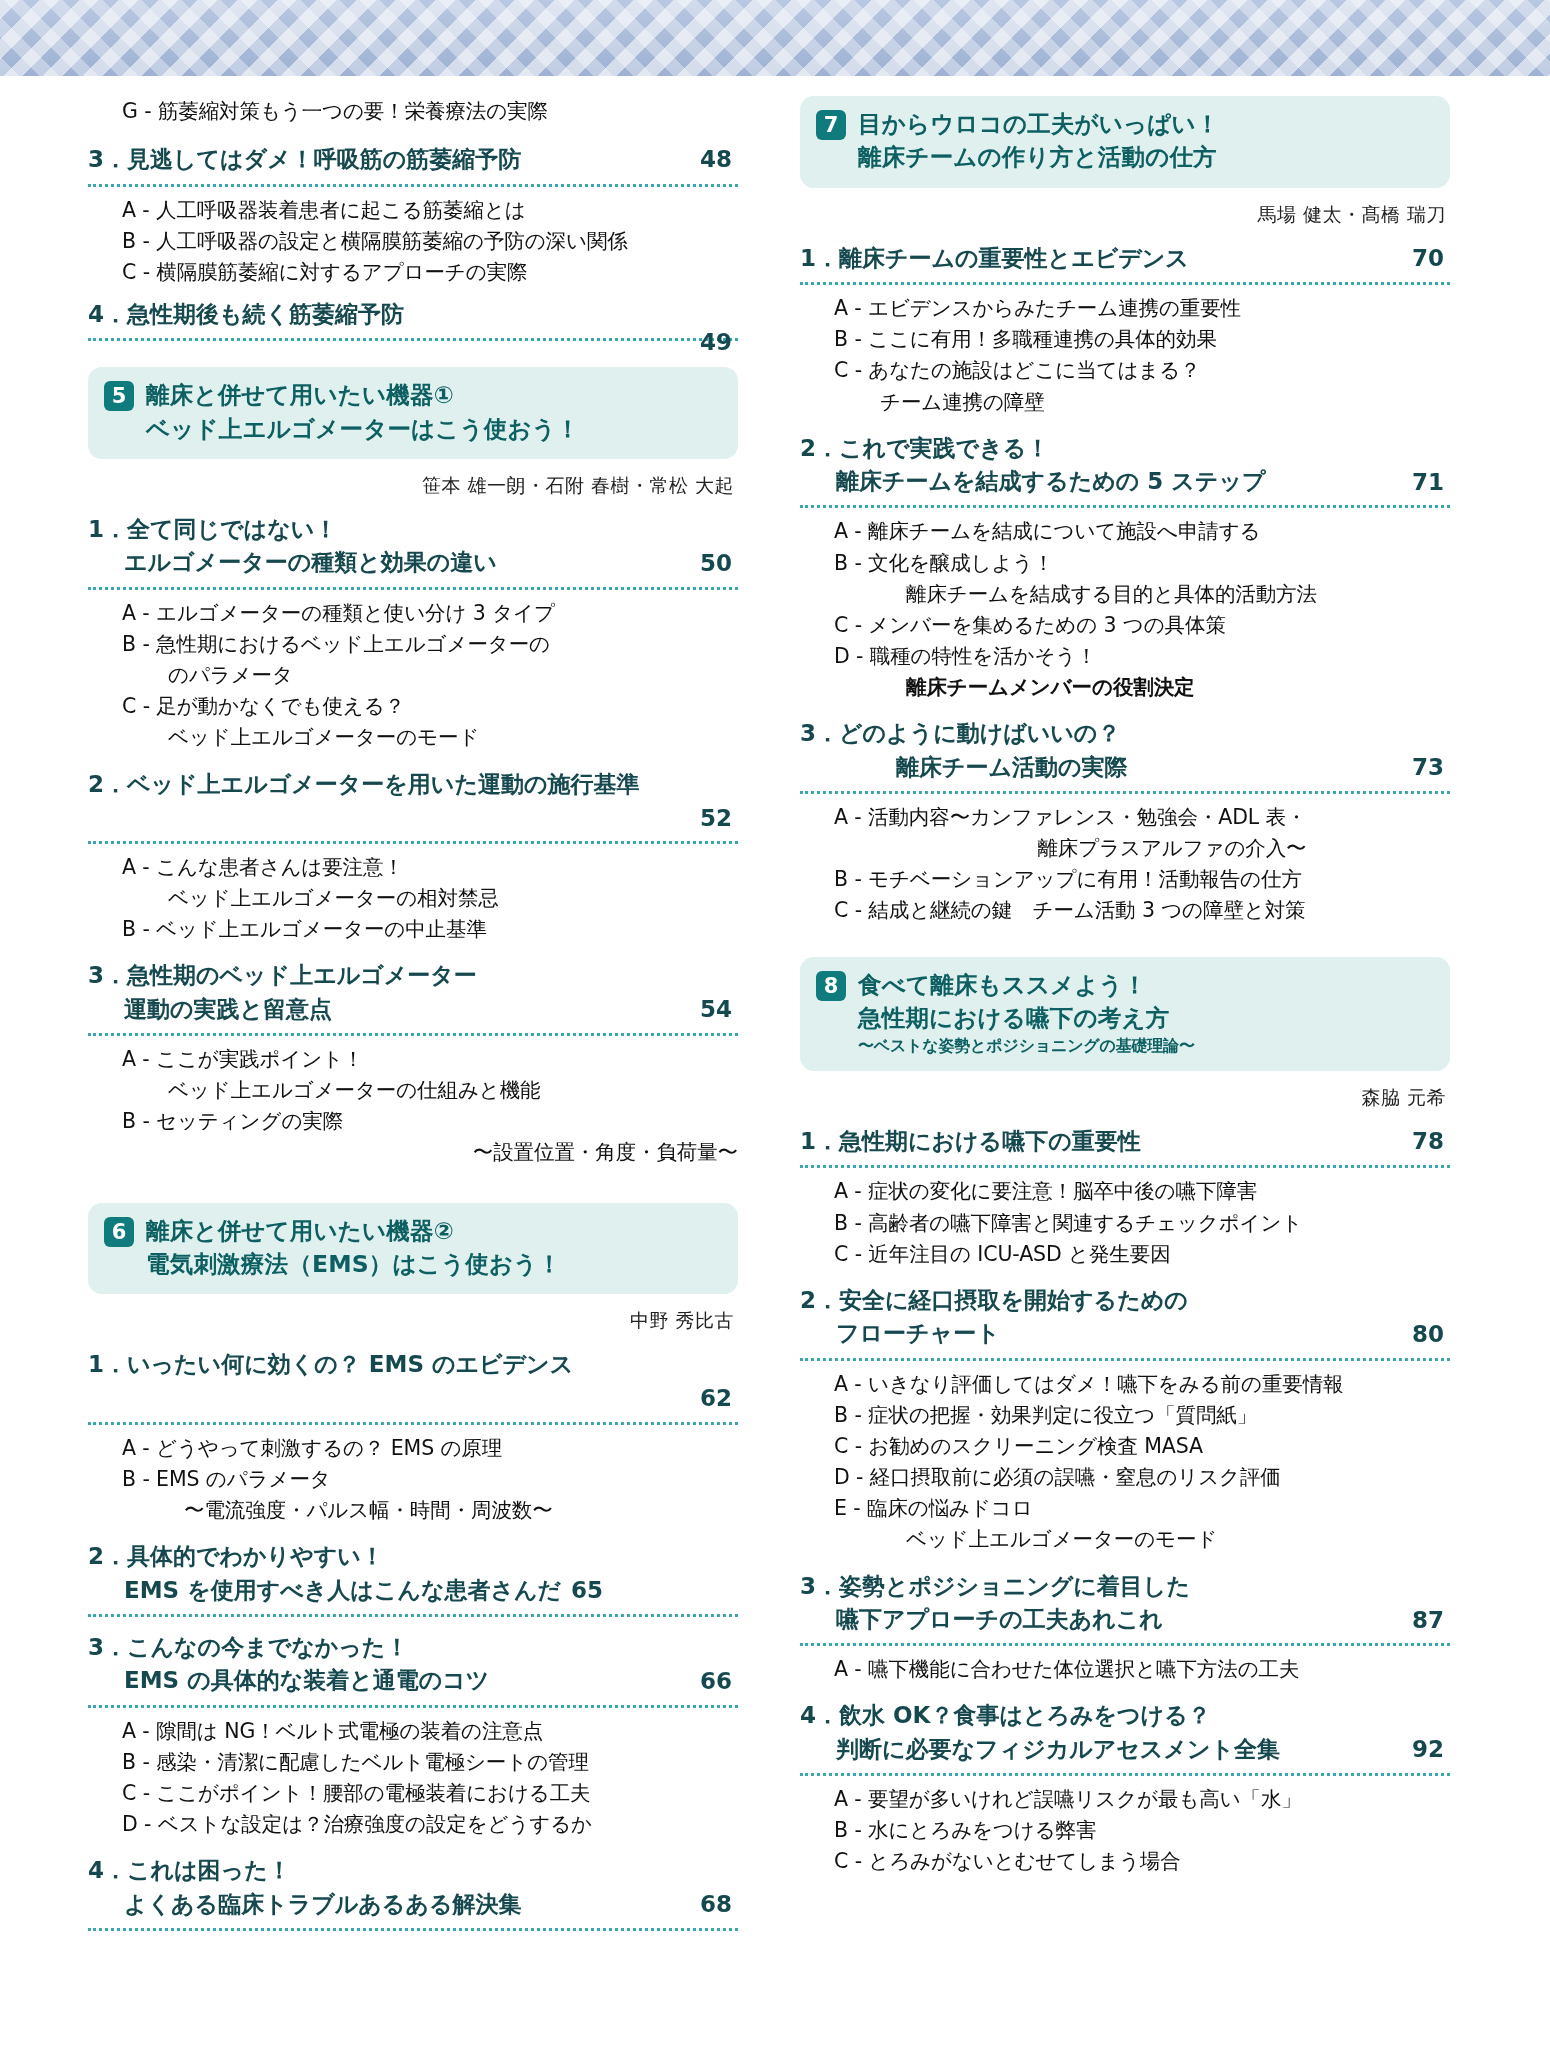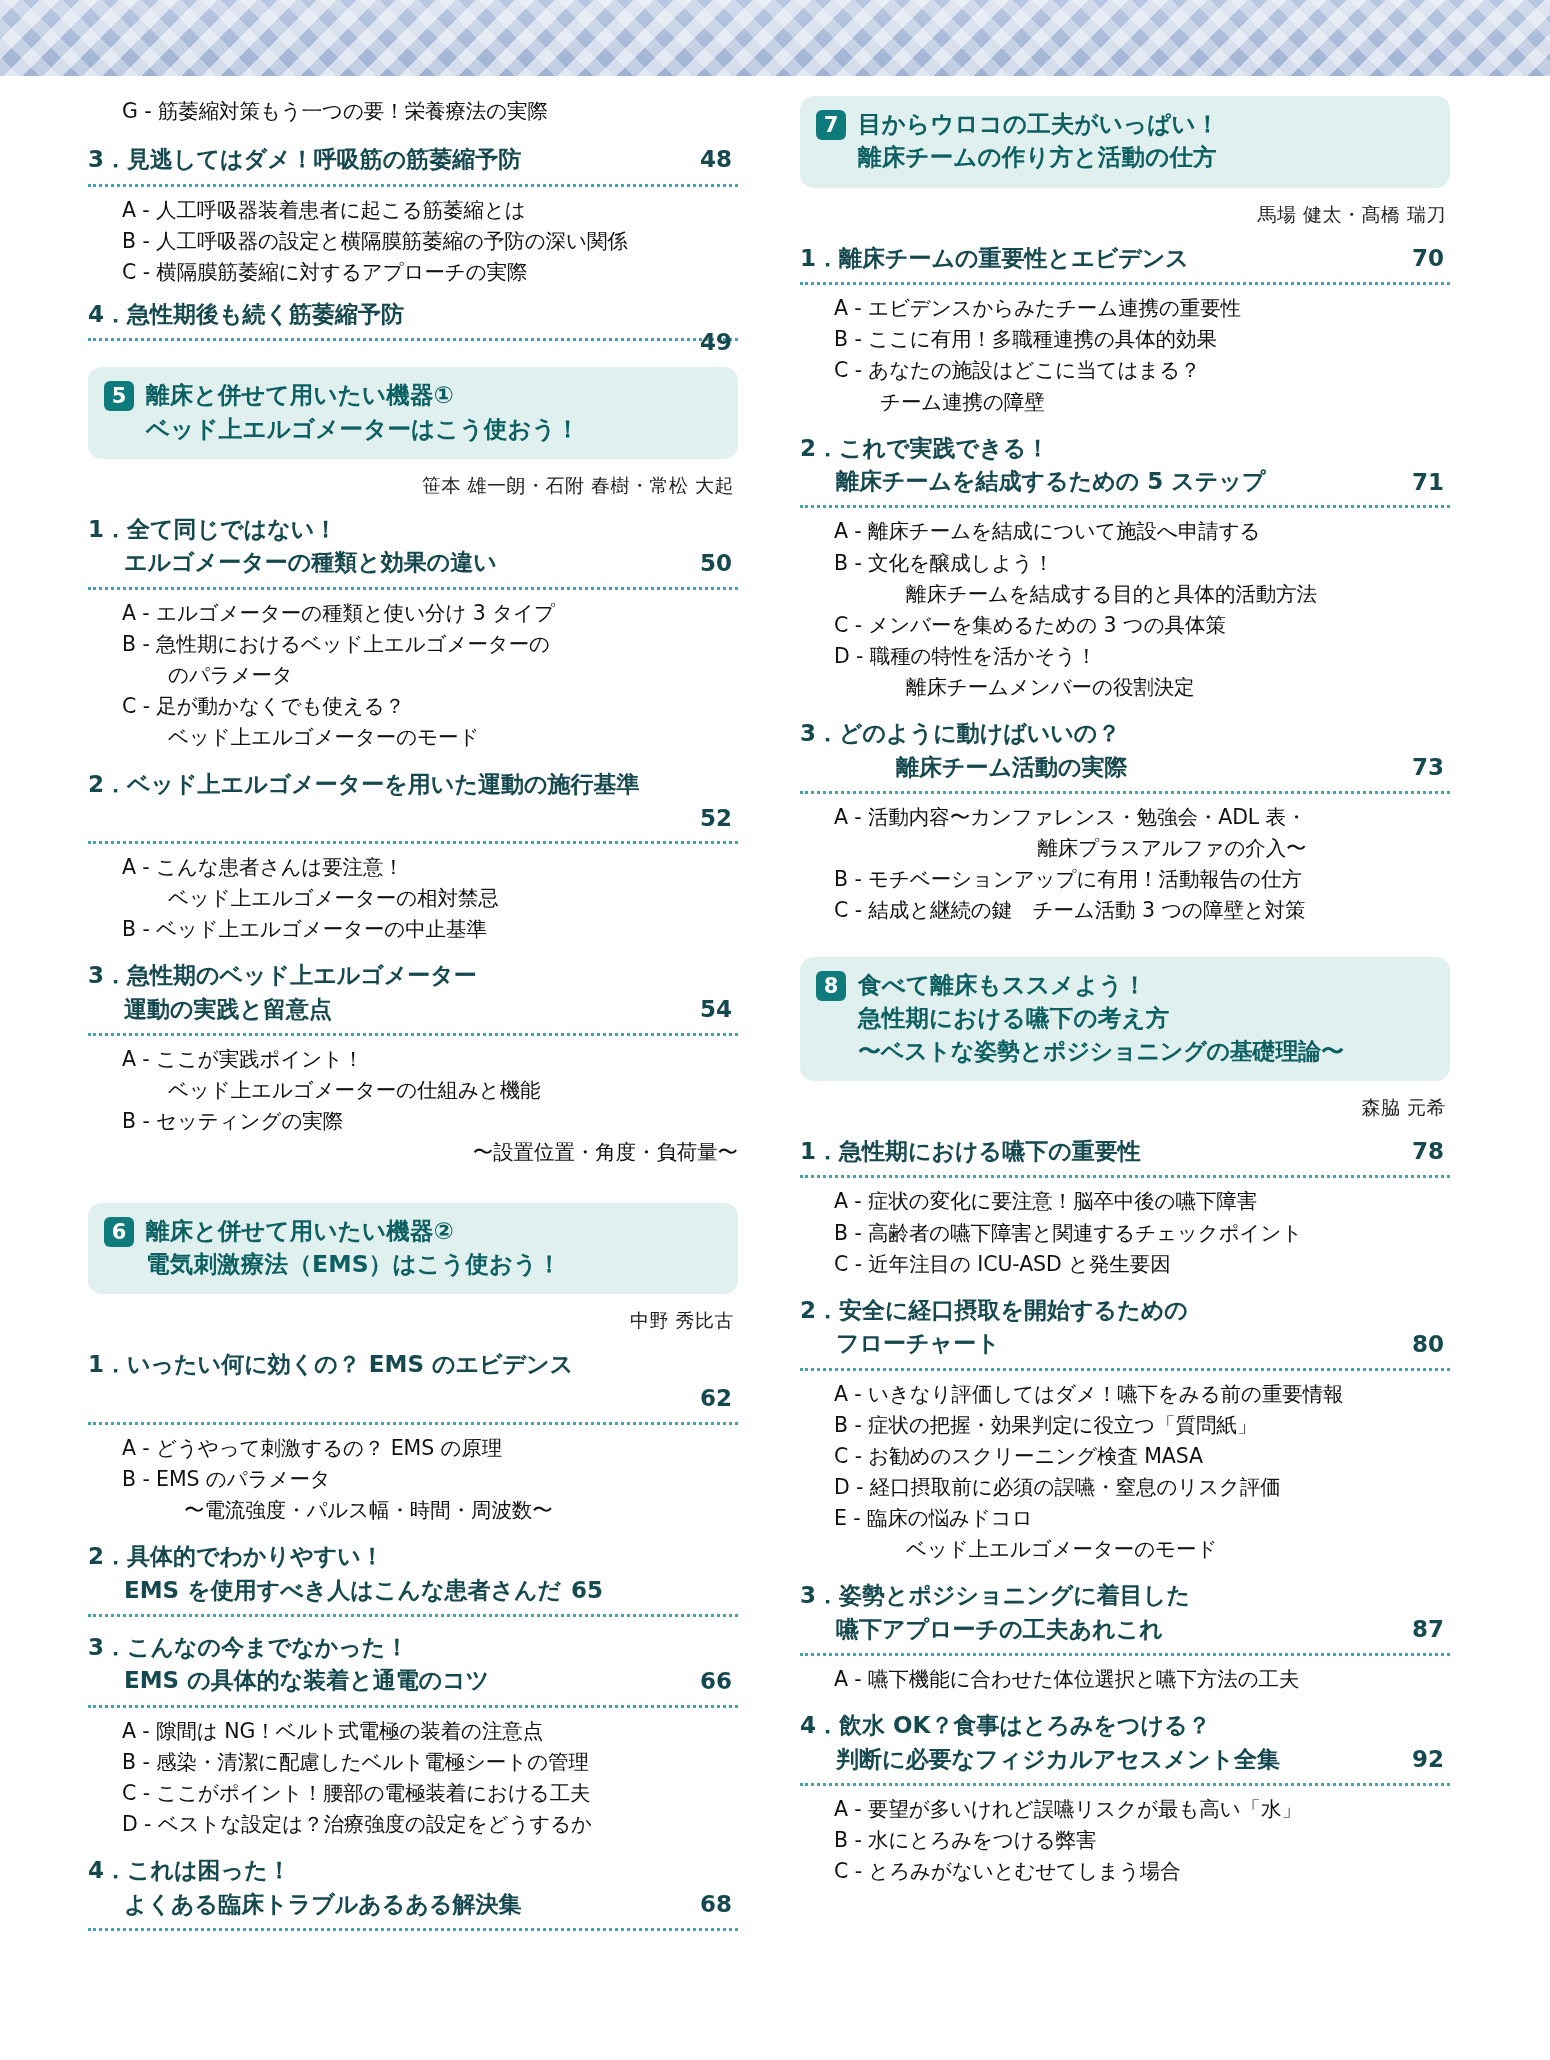--- a/index.html
+++ b/index.html
@@ -78,22 +78,23 @@
   .banner-text {
     font-size: 23.5px;
     font-weight: bold;
     color: #0d5f61;
     line-height: 1.42;
     letter-spacing: .2px;
   }
   .banner-text .l2 { display:block; }
   .banner-text .sub {
     display:block;
-    font-size: 23px;
+    font-size: 16px;
     letter-spacing: -.2px;
+    font-family: Liberation Serif, serif;
   }
 
   
   .author {
     text-align: right;
     font-size: 19px;
     color: #222;
     margin: 14px 4px 2px 0;
     letter-spacing: .5px;
   }
@@ -319,21 +320,21 @@
       <div class="chapter-title">
         <span class="ln">2．これで実践できる！</span>
         <span class="ln indent">離床チームを結成するための 5 ステップ</span>
         <span class="pg" style="top:34px;">71</span>
       </div>
       <div class="dotline"></div>
       <div class="items">
         <div class="item"><span>A - 離床チームを結成について施設へ申請する</span></div>
         <div class="item"><span>B - 文化を醸成しよう！</span><span class="cont" style="padding-left:72px;">離床チームを結成する目的と具体的活動方法</span></div>
         <div class="item"><span>C - メンバーを集めるための 3 つの具体策</span></div>
-        <div class="item"><span>D - 職種の特性を活かそう！</span><span class="cont" style="padding-left:72px;">離床チームメンバーの役割決定</span></div>
+        <div class="item"><span>D - 職種の特性を活かそう！</span><span class="cont" style="padding-left:72px;font-weight:bold;">離床チームメンバーの役割決定</span></div>
       </div>
     </div>
 
     <div class="chapter">
       <div class="chapter-title">
         <span class="ln">3．どのように動けばいいの？</span>
         <span class="ln indent" style="padding-left:96px;">離床チーム活動の実際</span>
         <span class="pg" style="top:34px;">73</span>
       </div>
       <div class="dotline"></div>

